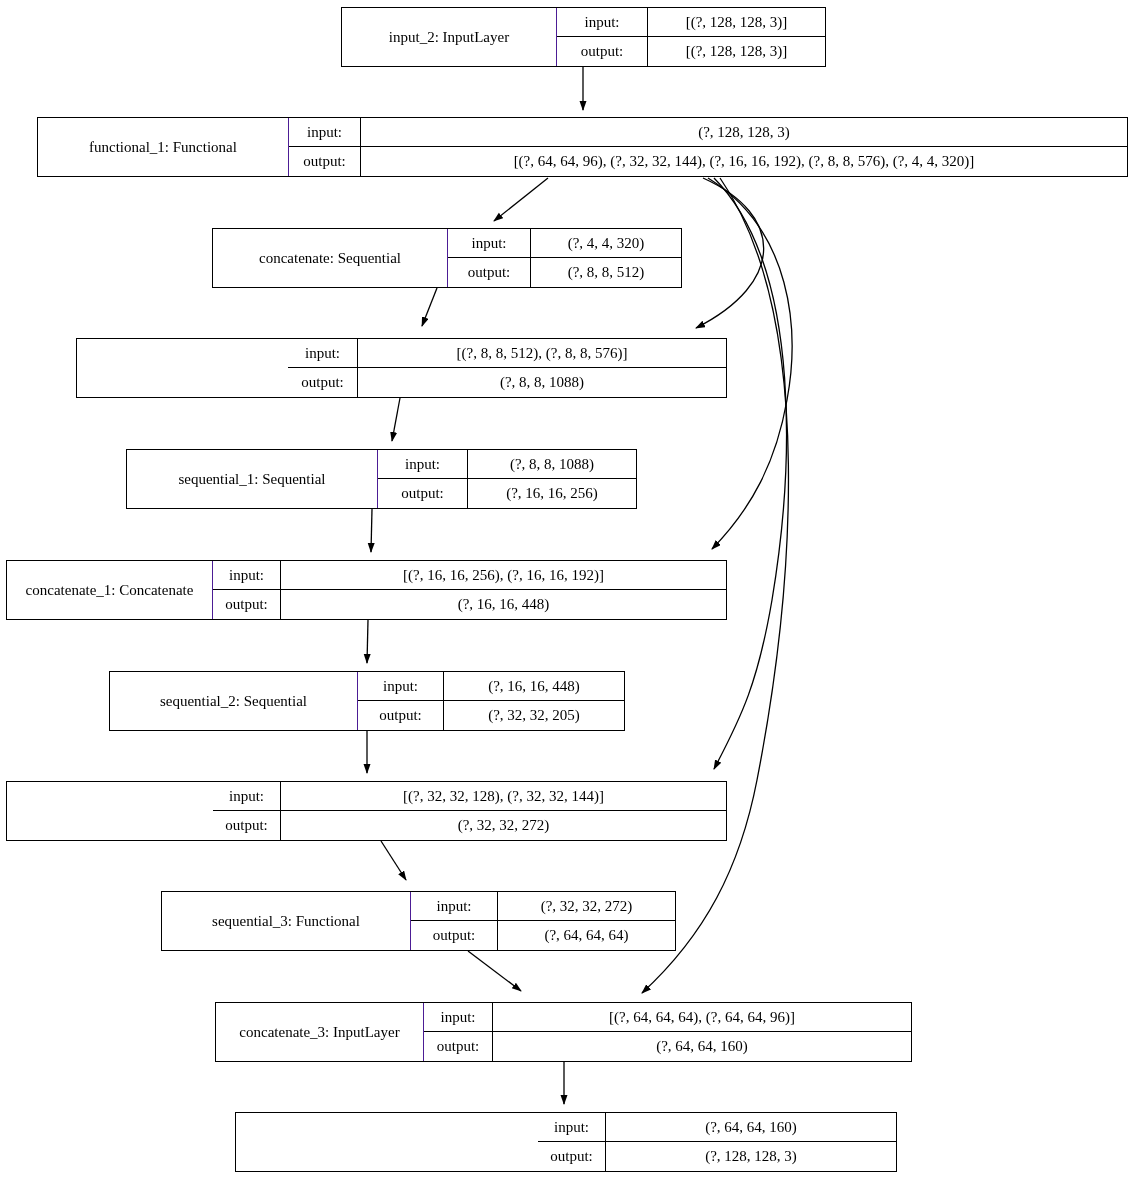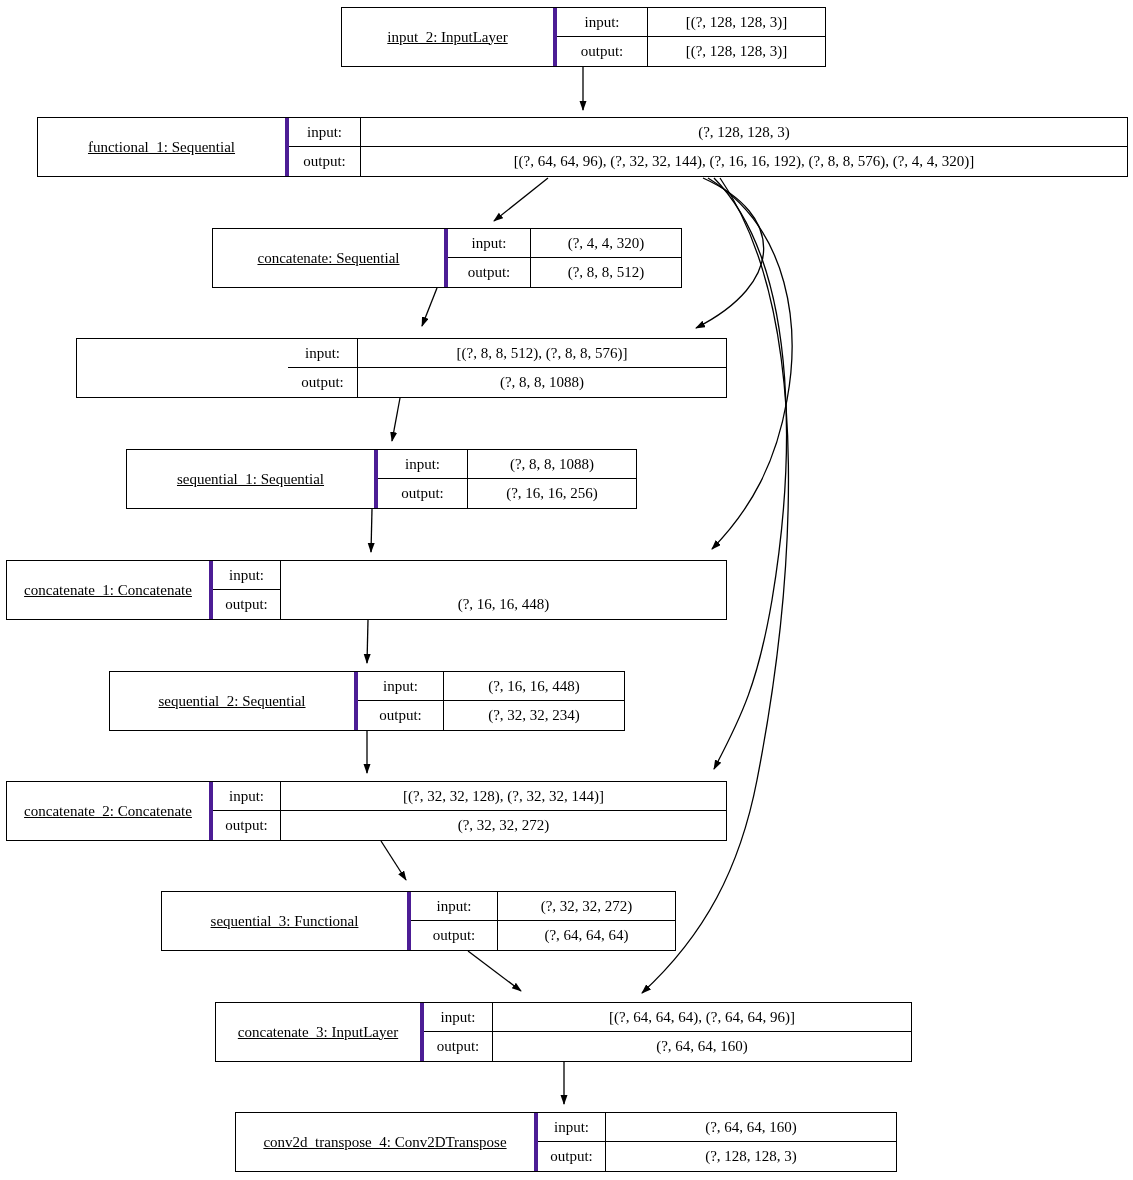--- a/index.html
+++ b/index.html
@@ -20,24 +20,23 @@
     display: grid;
     grid-template-rows: 1fr 1fr;
     height: 60px;
     box-sizing: border-box;
     border: 1px solid #000;
     background: #fff;
   }
   .node .name {
     grid-area: 1 / 1 / 3 / 2;
     display: flex; align-items: center; justify-content: center;
-    border-right: 4px solid #4c1d95;
+    border-right: 1px solid #4c1d95;
     padding: 0 6px;
     white-space: nowrap;
-    text-decoration: underline;
   }
   .node .lbl {
     display: flex; align-items: center; justify-content: center;
     border-right: 1px solid #000;
     white-space: nowrap;
   }
   .node .lbl.in  { grid-area: 1 / 2 / 2 / 3; border-bottom: 1px solid #000; }
   .node .lbl.out { grid-area: 2 / 2 / 3 / 3; }
   .node .val {
     display: flex; align-items: center; justify-content: center;
@@ -88,21 +87,21 @@
 
 <div class="node n0">
   <div class="name">input_2: InputLayer</div>
   <div class="lbl in">input:</div>
   <div class="val in">[(?, 128, 128, 3)]</div>
   <div class="lbl out">output:</div>
   <div class="val out">[(?, 128, 128, 3)]</div>
 </div>
 
 <div class="node n1">
-  <div class="name">functional_1: Sequential</div>
+  <div class="name">functional_1: Functional</div>
   <div class="lbl in">input:</div>
   <div class="val in">(?, 128, 128, 3)</div>
   <div class="lbl out">output:</div>
   <div class="val out">[(?, 64, 64, 96), (?, 32, 32, 144), (?, 16, 16, 192), (?, 8, 8, 576), (?, 4, 4, 320)]</div>
 </div>
 
 <div class="node n2">
   <div class="name">concatenate: Sequential</div>
   <div class="lbl in">input:</div>
   <div class="val in">(?, 4, 4, 320)</div>
@@ -121,34 +120,34 @@
   <div class="name">sequential_1: Sequential</div>
   <div class="lbl in">input:</div>
   <div class="val in">(?, 8, 8, 1088)</div>
   <div class="lbl out">output:</div>
   <div class="val out">(?, 16, 16, 256)</div>
 </div>
 
 <div class="node n5">
   <div class="name">concatenate_1: Concatenate</div>
   <div class="lbl in">input:</div>
+  <div class="val in">[(?, 16, 16, 256), (?, 16, 16, 192)]</div>
   <div class="lbl out">output:</div>
   <div class="val out">(?, 16, 16, 448)</div>
 </div>
 
 <div class="node n6">
   <div class="name">sequential_2: Sequential</div>
   <div class="lbl in">input:</div>
   <div class="val in">(?, 16, 16, 448)</div>
   <div class="lbl out">output:</div>
-  <div class="val out">(?, 32, 32, 234)</div>
+  <div class="val out">(?, 32, 32, 205)</div>
 </div>
 
 <div class="node n7">
-  <div class="name">concatenate_2: Concatenate</div>
   <div class="lbl in">input:</div>
   <div class="val in">[(?, 32, 32, 128), (?, 32, 32, 144)]</div>
   <div class="lbl out">output:</div>
   <div class="val out">(?, 32, 32, 272)</div>
 </div>
 
 <div class="node n8">
   <div class="name">sequential_3: Functional</div>
   <div class="lbl in">input:</div>
   <div class="val in">(?, 32, 32, 272)</div>
@@ -158,18 +157,17 @@
 
 <div class="node n9">
   <div class="name">concatenate_3: InputLayer</div>
   <div class="lbl in">input:</div>
   <div class="val in">[(?, 64, 64, 64), (?, 64, 64, 96)]</div>
   <div class="lbl out">output:</div>
   <div class="val out">(?, 64, 64, 160)</div>
 </div>
 
 <div class="node n10">
-  <div class="name">conv2d_transpose_4: Conv2DTranspose</div>
   <div class="lbl in">input:</div>
   <div class="val in">(?, 64, 64, 160)</div>
   <div class="lbl out">output:</div>
   <div class="val out">(?, 128, 128, 3)</div>
 </div>
 
 </body></html>

